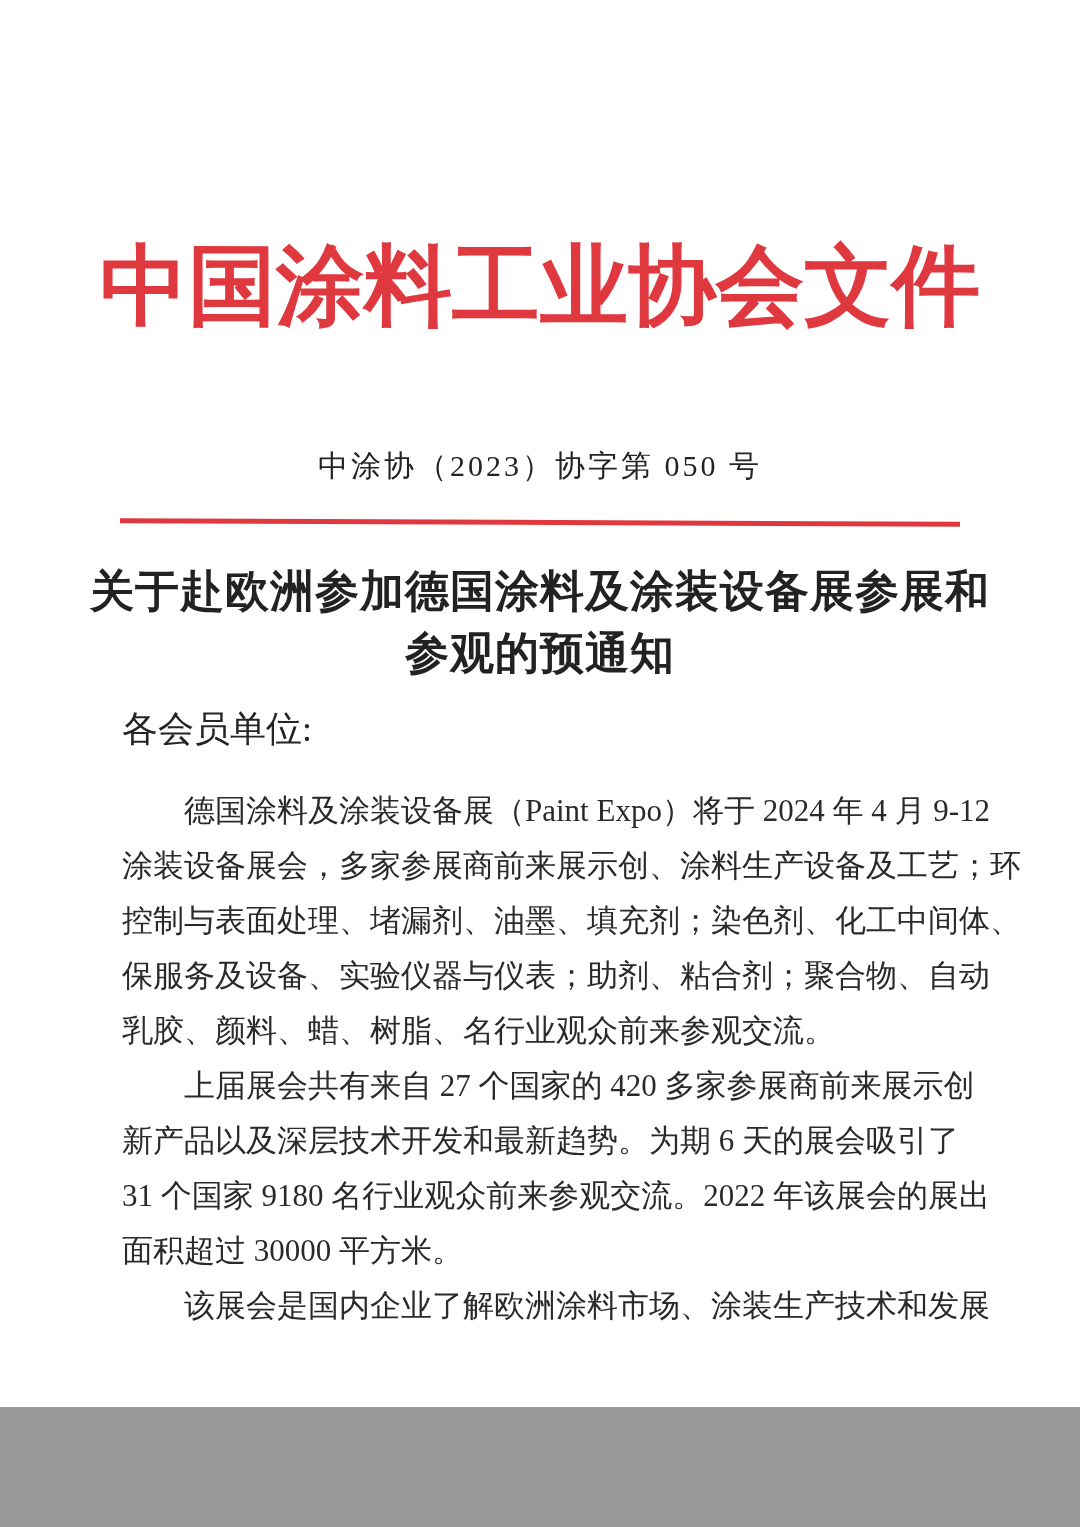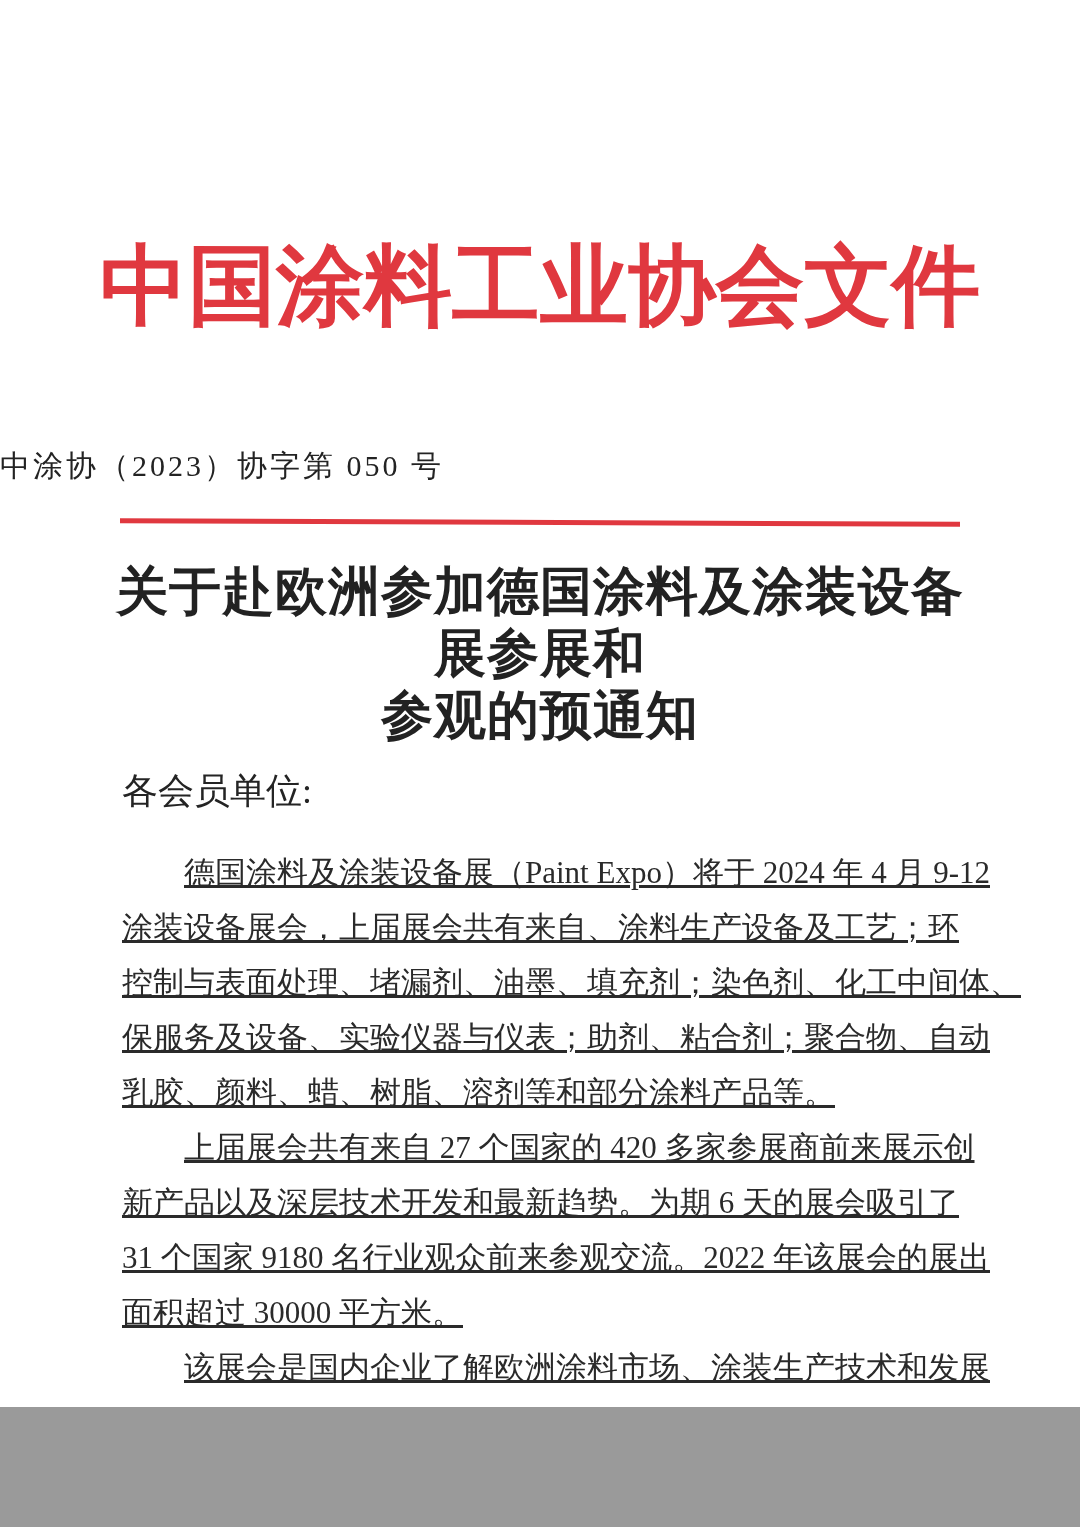--- a/index.html
+++ b/index.html
@@ -22,35 +22,36 @@
     text-align: center;
     font-size: 88px;
     line-height: 90px;
     font-weight: bold;
     color: #e0383f;
     letter-spacing: 0px;
     white-space: nowrap;
   }
   .doc-number {
     margin-top: 116px;
+    text-align: center;
     font-size: 30px;
     line-height: 36px;
     letter-spacing: 3px;
     color: #232323;
   }
   .red-divider {
     margin: 36px 120px 0 120px;
     height: 5px;
     background: #e0383f;
     transform: rotate(0.25deg);
   }
   .doc-title {
     margin: 36px 90px 0 90px;
     text-align: center;
-    font-size: 52px;
+    font-size: 44px;
     line-height: 62px;
     font-weight: bold;
     color: #222222;
   }
   .doc-title .t-line {
     display: block;
     letter-spacing: 1px;
   }
   .salutation {
     margin: 24px 122px 0 122px;
@@ -63,21 +64,20 @@
     margin: 34px 122px 0 122px;
     font-size: 31px;
     color: #2a2a2a;
   }
   .b-line {
     height: 55px;
     line-height: 55px;
     text-align: justify;
     text-align-last: justify;
     white-space: nowrap;
-    text-decoration: underline;
   }
   .b-line.indent {
     text-indent: 2em;
   }
   .b-line.last {
     text-align-last: left;
   }
   .page-number {
     position: absolute;
     left: 0;
@@ -103,24 +103,24 @@
 
   <h1 class="doc-title">
     <span class="t-line">关于赴欧洲参加德国涂料及涂装设备展参展和</span>
     <span class="t-line">参观的预通知</span>
   </h1>
 
   <div class="salutation">各会员单位:</div>
 
   <div class="body-text">
     <div class="b-line indent">德国涂料及涂装设备展（Paint Expo）将于 2024 年 4 月 9-12</div>
-    <div class="b-line">涂装设备展会，上届展会共有来自、涂料生产设备及工艺；环</div>
+    <div class="b-line">涂装设备展会，多家参展商前来展示创、涂料生产设备及工艺；环</div>
     <div class="b-line">控制与表面处理、堵漏剂、油墨、填充剂；染色剂、化工中间体、</div>
     <div class="b-line">保服务及设备、实验仪器与仪表；助剂、粘合剂；聚合物、自动</div>
-    <div class="b-line last">乳胶、颜料、蜡、树脂、溶剂等和部分涂料产品等。</div>
+    <div class="b-line last">乳胶、颜料、蜡、树脂、名行业观众前来参观交流。</div>
     <div class="b-line indent">上届展会共有来自 27 个国家的 420 多家参展商前来展示创</div>
     <div class="b-line">新产品以及深层技术开发和最新趋势。为期 6 天的展会吸引了</div>
     <div class="b-line">31 个国家 9180 名行业观众前来参观交流。2022 年该展会的展出</div>
     <div class="b-line last">面积超过 30000 平方米。</div>
     <div class="b-line indent">该展会是国内企业了解欧洲涂料市场、涂装生产技术和发展</div>
   </div>
 
   <div class="page-number">-1-</div>
 
 </div>

